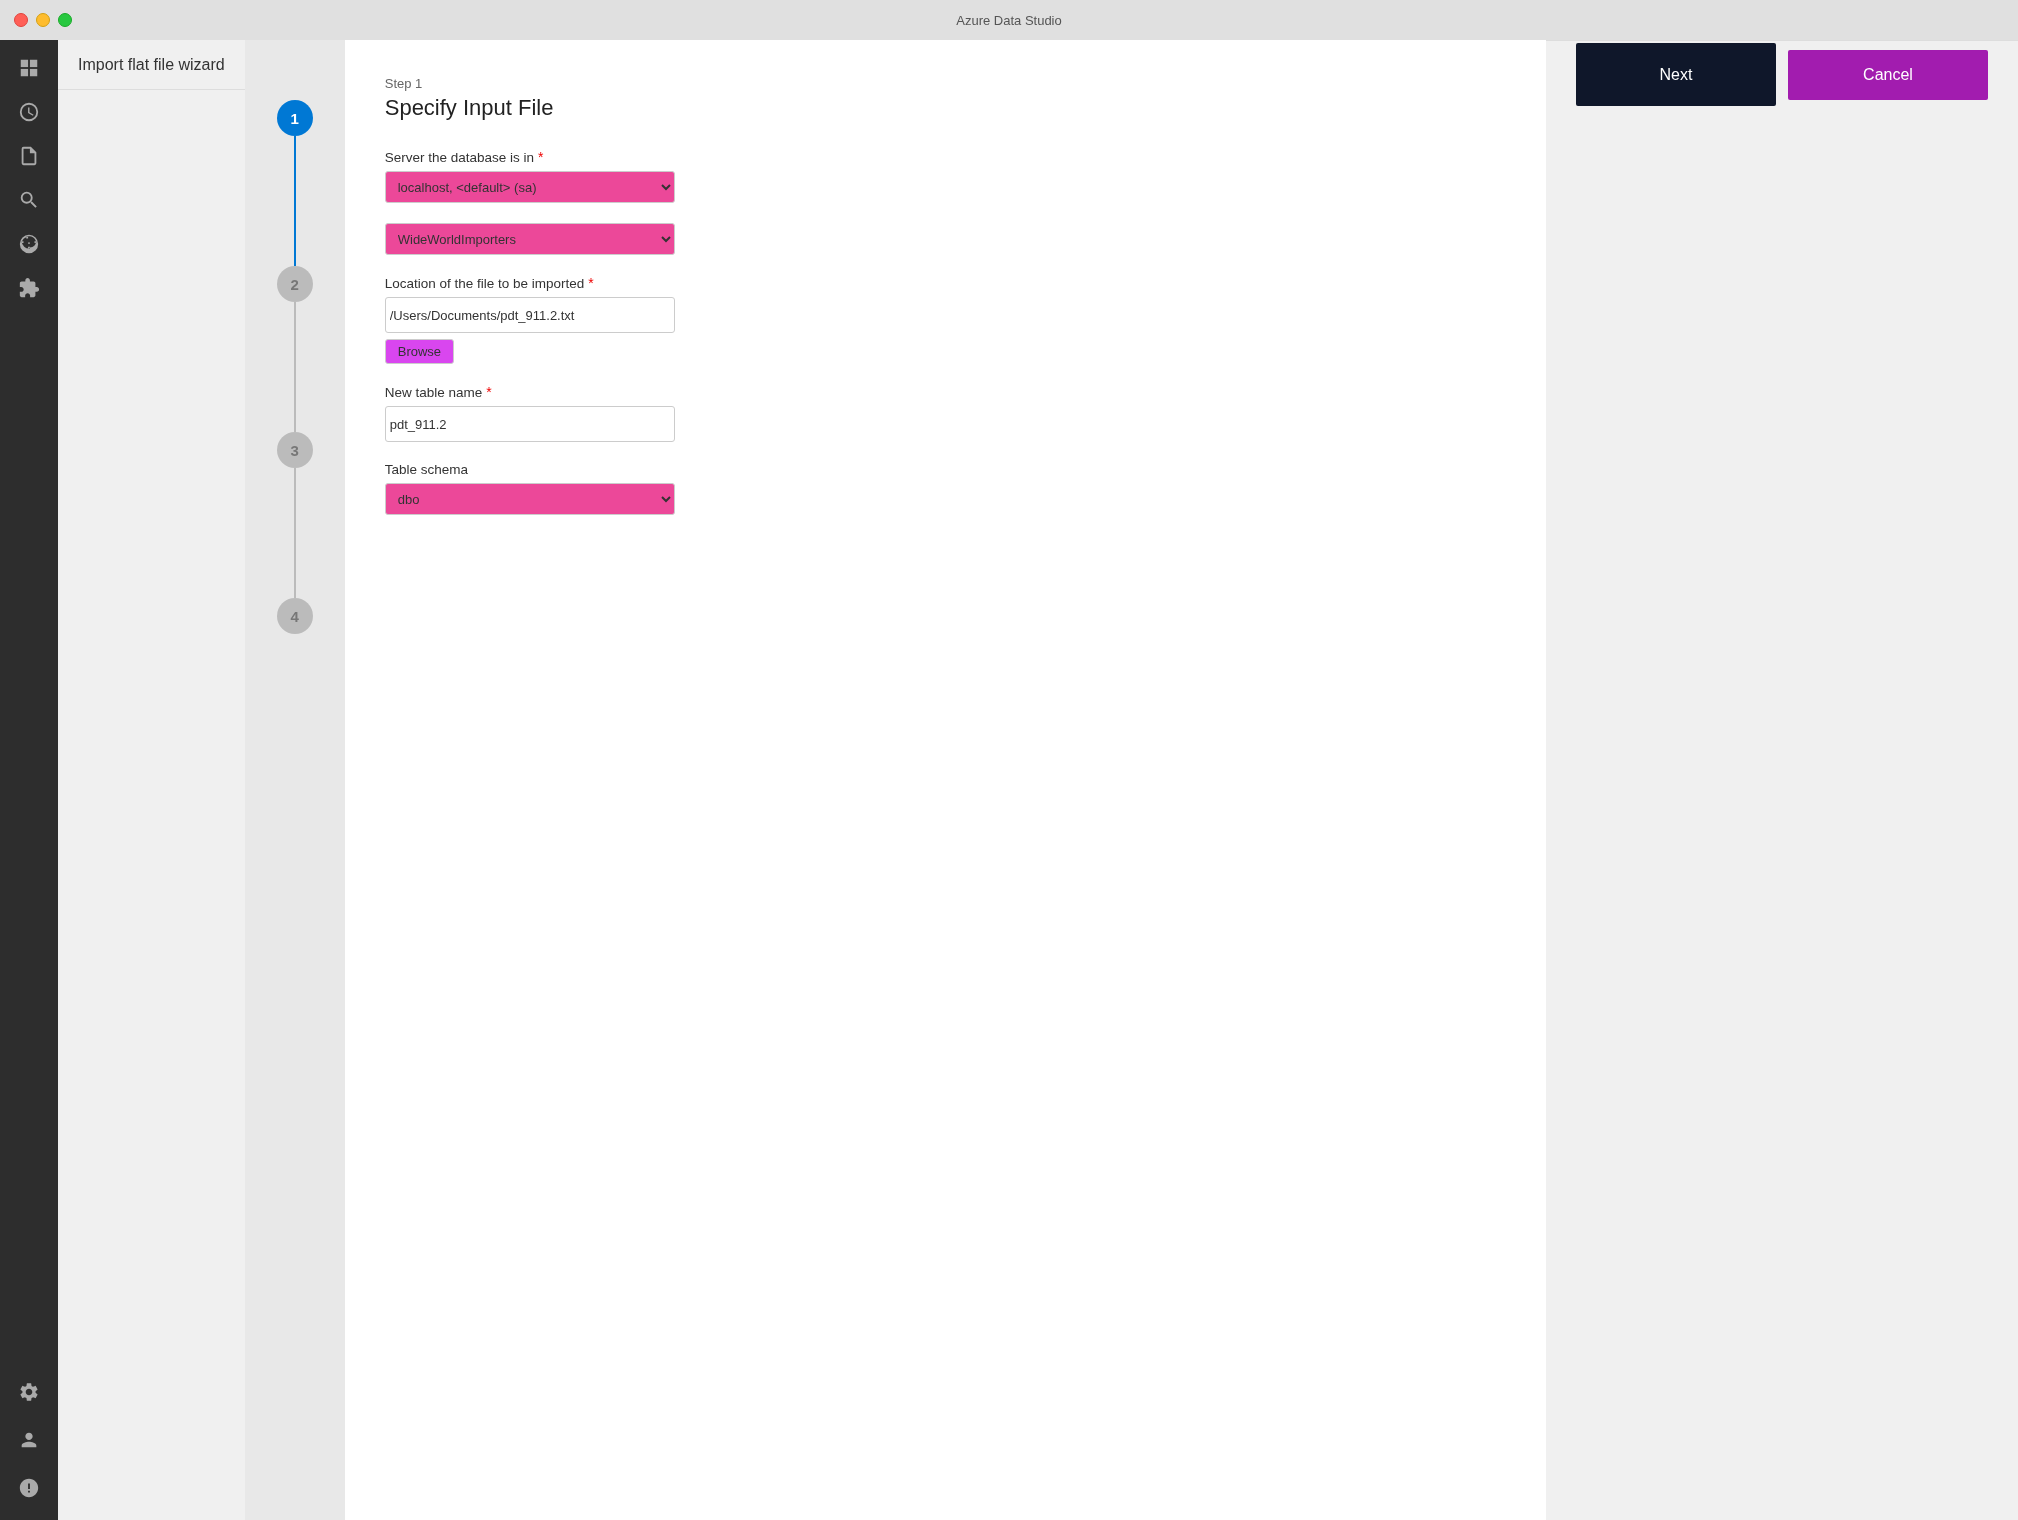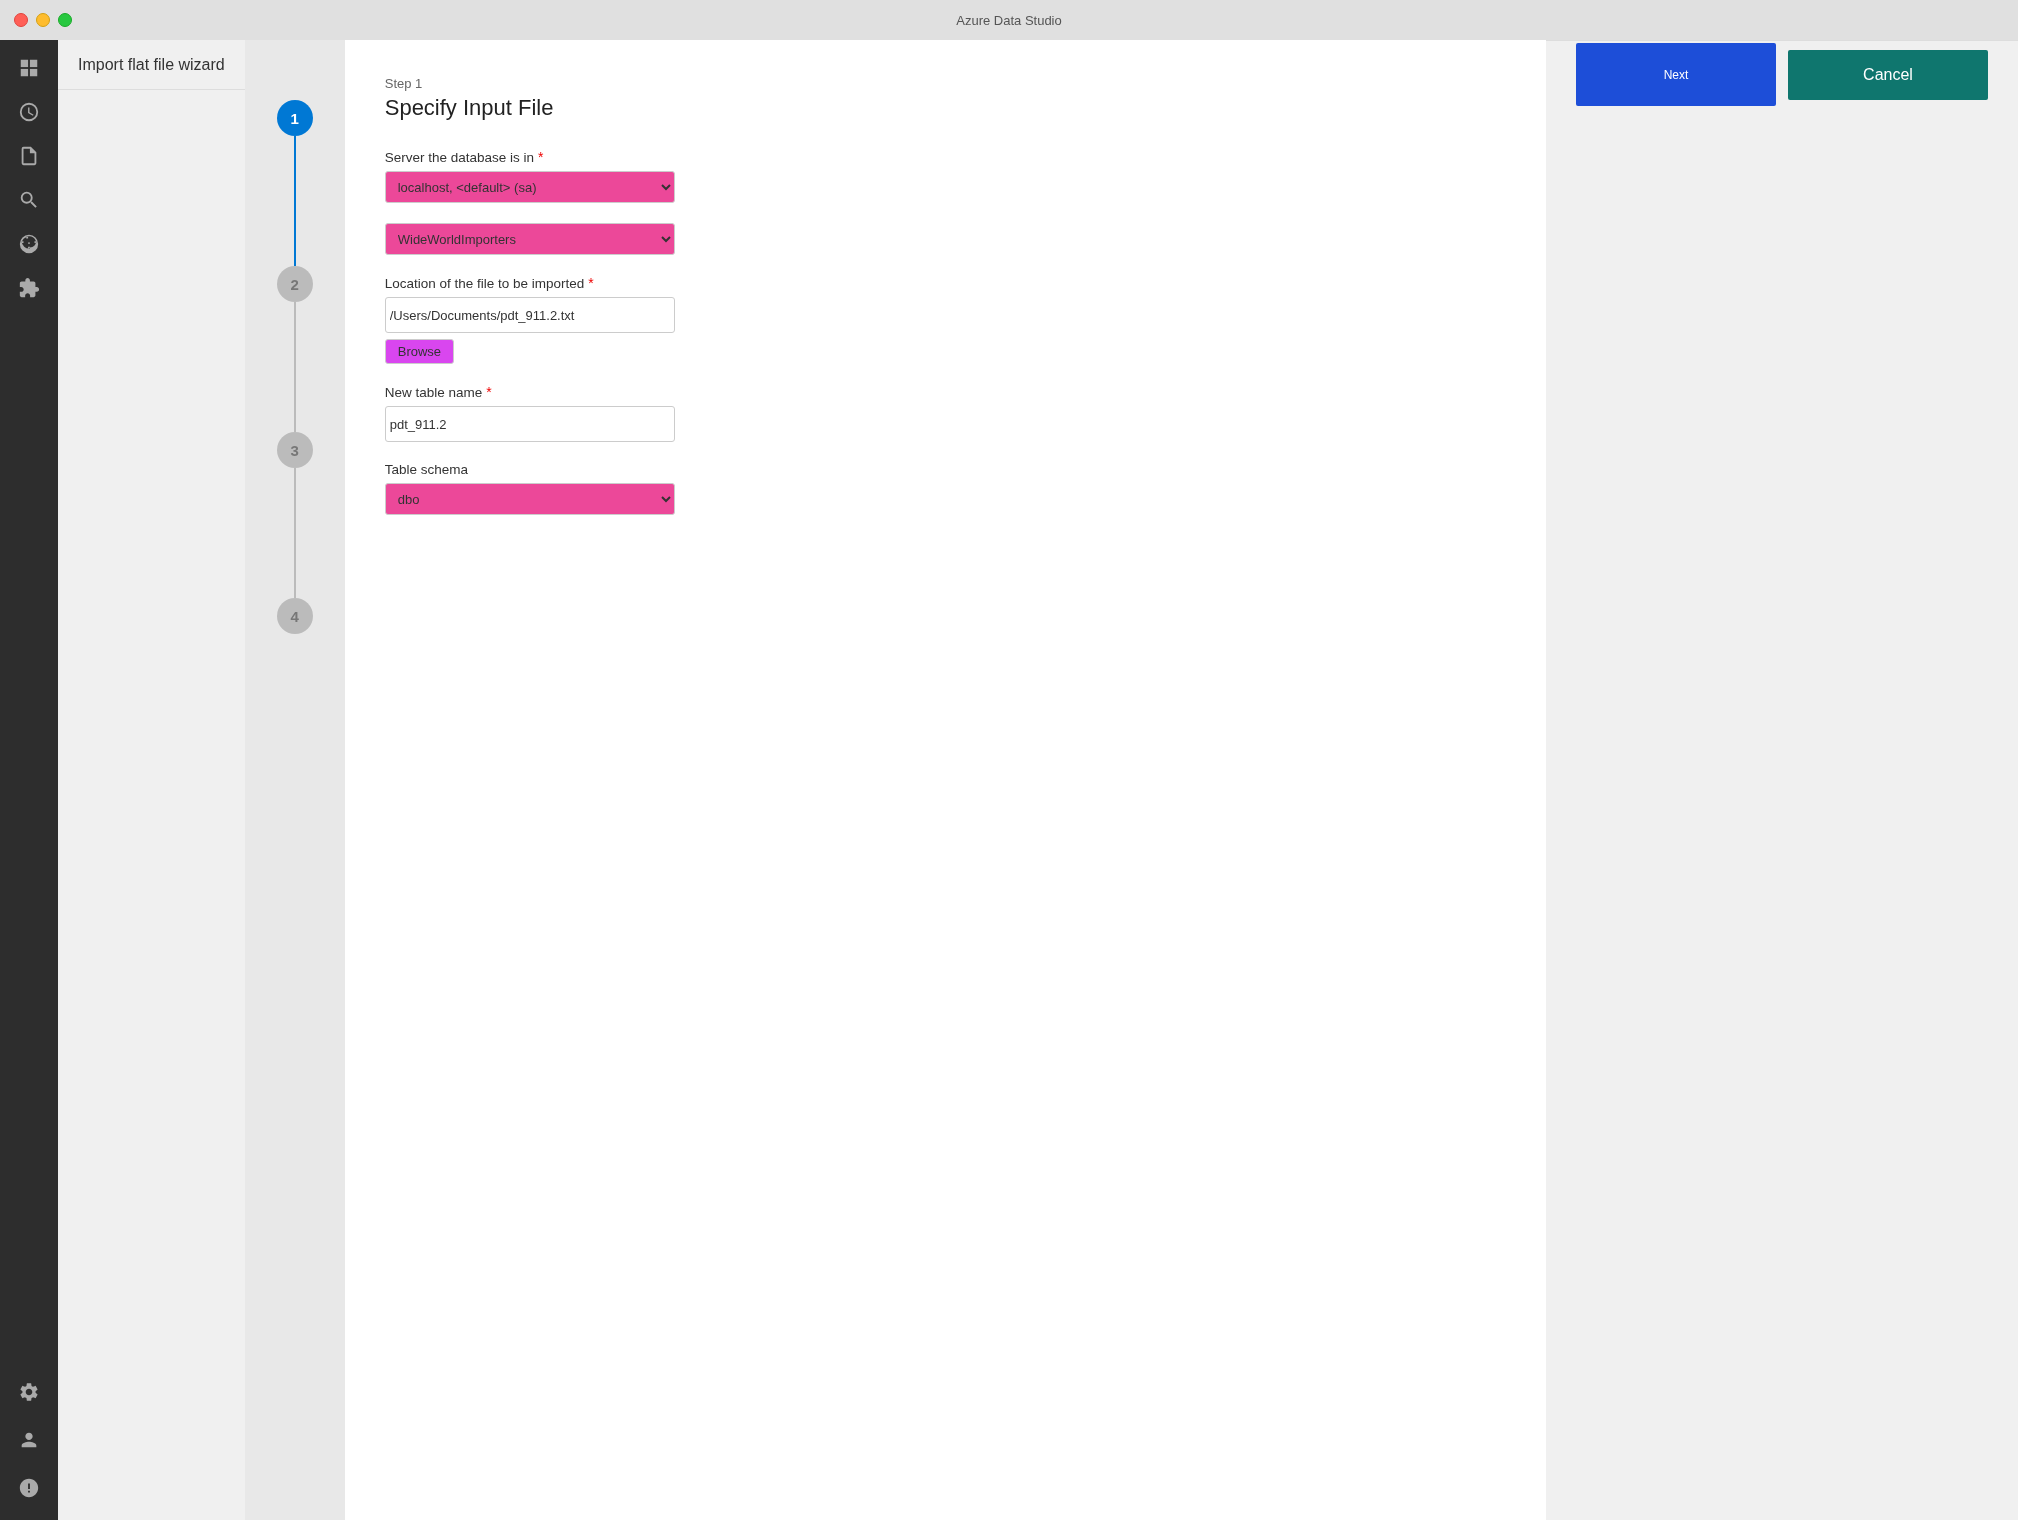--- a/index.html
+++ b/index.html
@@ -234,32 +234,32 @@
       display: flex;
       align-items: center;
       justify-content: flex-end;
       padding: 0 30px;
       gap: 12px;
       flex-shrink: 0;
     }
     .btn-next {
       width: 200px;
       height: 63px;
-      background: #1d4ed8;
+      background: #0f172a;
       border: none;
       color: white;
-      font-size: 12px;
+      font-size: 16px;
       font-weight: 500;
       border-radius: 2px;
       cursor: pointer;
     }
     .btn-cancel {
       width: 200px;
       height: 50px;
-      background: #0f766e;
+      background: #a21caf;
       border: none;
       color: white;
       font-size: 16px;
       font-weight: 500;
       border-radius: 2px;
       cursor: pointer;
     }
   </style>
 </head>
 <body>

